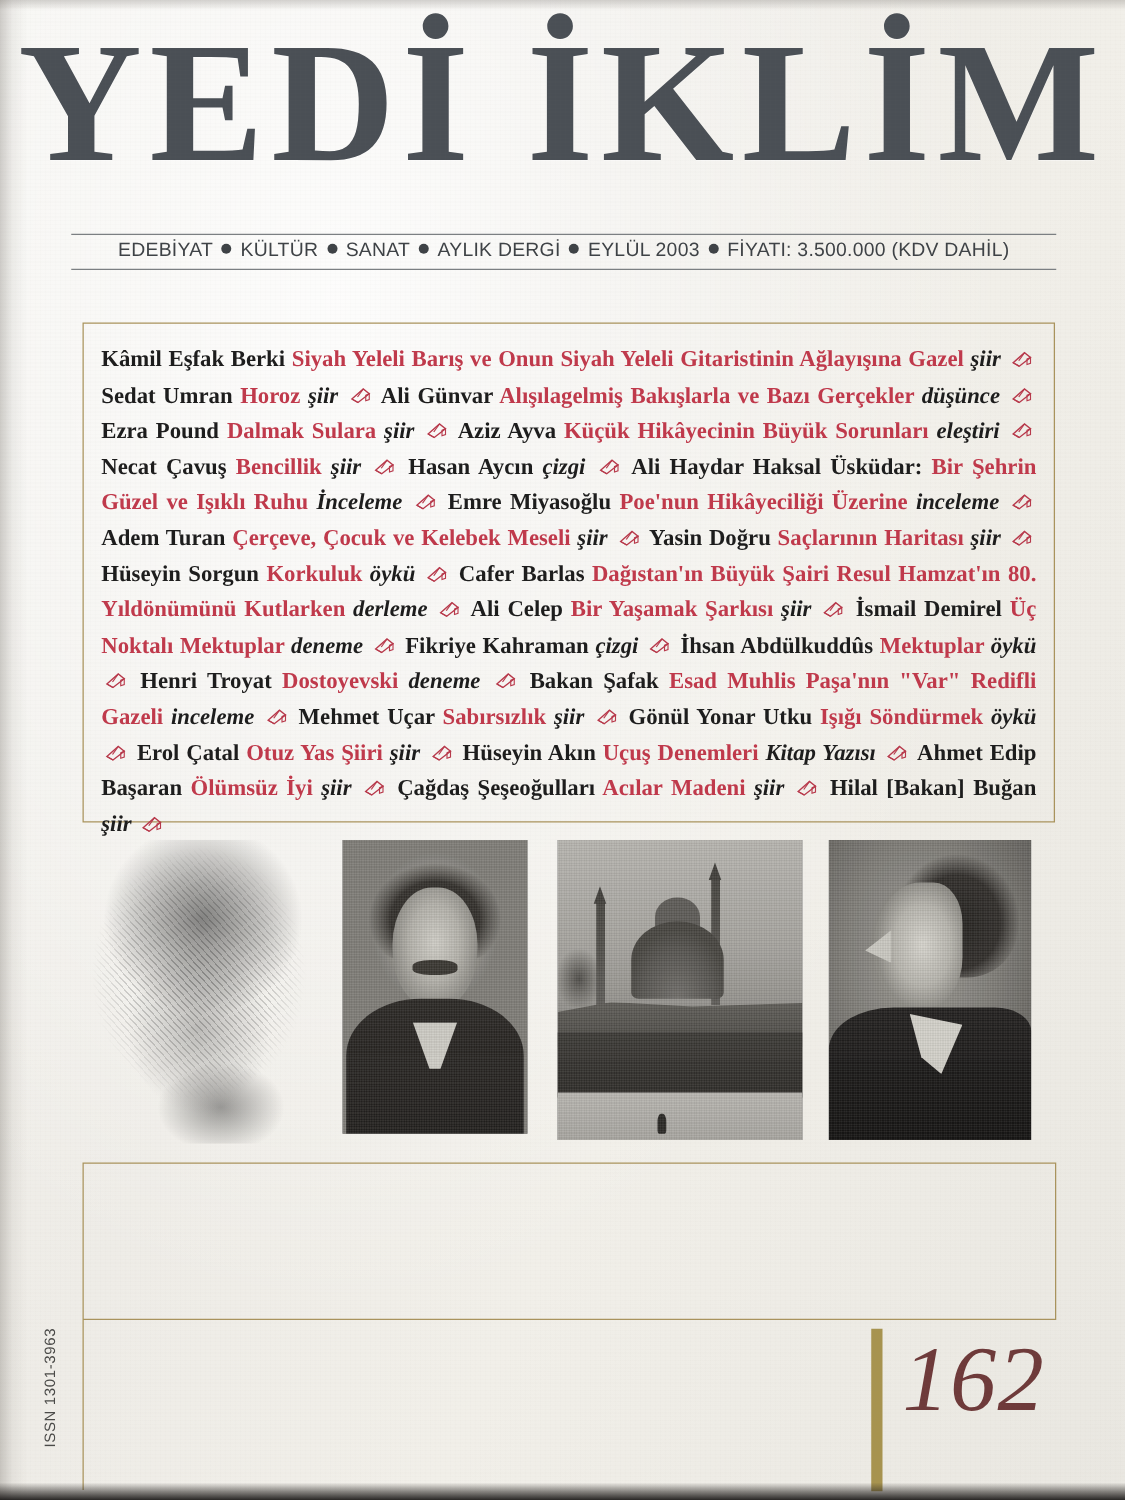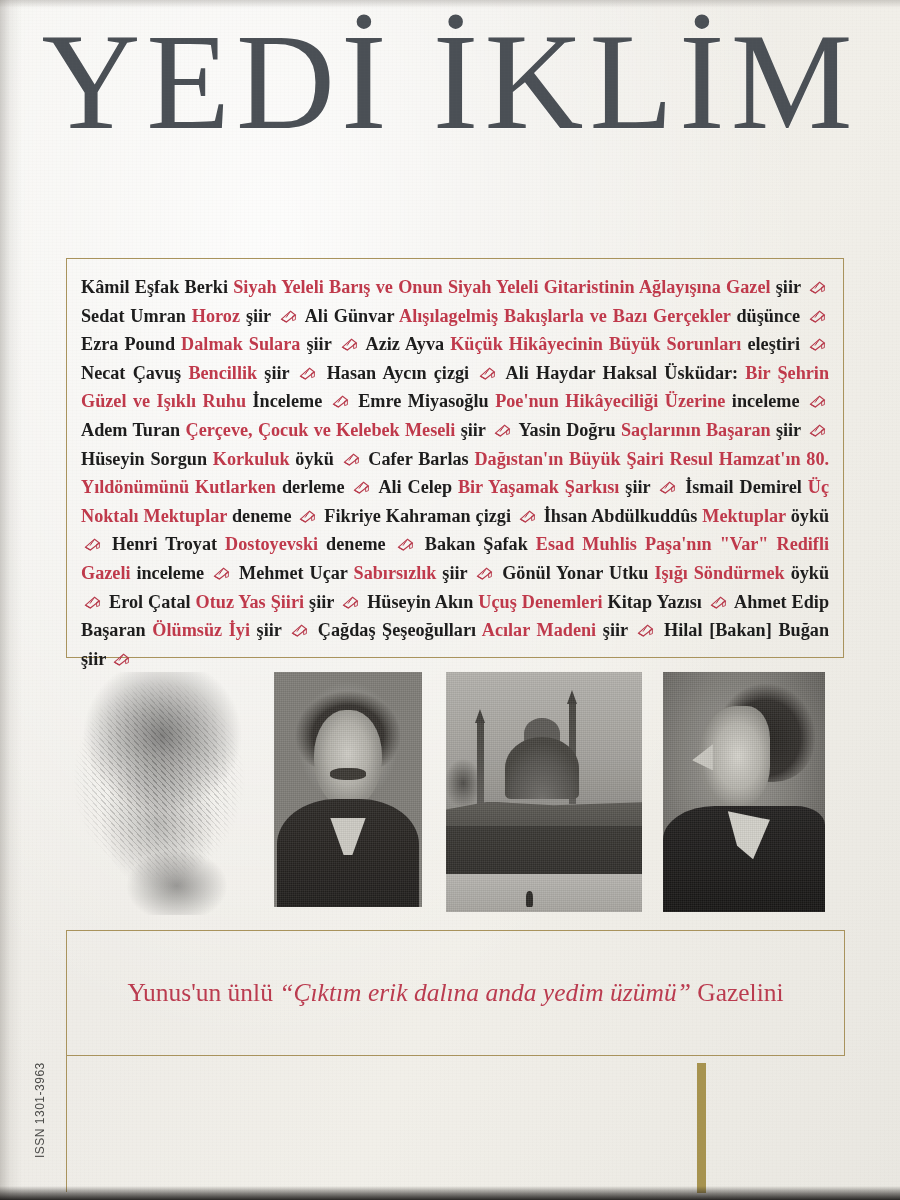--- a/index.html
+++ b/index.html
@@ -60,21 +60,21 @@
   #masthead {
     position: absolute;
     left: 0; right: 0;
     top: 14px;
     text-align: center;
     color: #4a4f55;
     font-family: "Liberation Serif", serif;
     font-size: 137px;
     line-height: 1.0;
     letter-spacing: 6px;
-    font-weight: 400;
+    font-weight: 700;
     white-space: nowrap;
     text-shadow: 0 1px 0 rgba(255,255,255,.5);
   }
 
   
   #subtitle-wrap {
     position: absolute;
     left: 57px;
     right: 55px;
     top: 187px;
@@ -115,21 +115,21 @@
     font-size: 18.2px;
     line-height: 28.6px;
     text-align: justify;
     text-justify: inter-word;
     color: #1c1c1c;
     font-weight: bold;
     hyphens: none;
   }
   #contents-text .author { color: #1c1c1c; font-weight: bold; font-style: normal; }
   #contents-text .title  { color: #c0394b; font-weight: bold; font-style: normal; margin-top: 24px; }
-  #contents-text .genre  { color: #1c1c1c; font-weight: bold; }
+  #contents-text .genre  { color: #1c1c1c; font-weight: bold; font-style: italic; }
   #contents-text .sep {
     display: inline-block;
     width: 17px;
     height: 13px;
     margin: 0 3px;
     position: relative;
     vertical-align: -1px;
   }
   #contents-text .sep svg { display:block; width:17px; height:13px; }
 
@@ -357,20 +357,23 @@
 </style>
 </head>
 <body>
 
 <div id="cover">
 
   <div id="top-edge"></div>
 
   <div id="masthead">YEDİ İKLİM</div>
 
+  <div id="subtitle-wrap">
+    <div id="subtitle"><span>EDEBİYAT</span><span class="dot"></span><span>KÜLTÜR</span><span class="dot"></span><span>SANAT</span><span class="dot"></span><span>AYLIK DERGİ</span><span class="dot"></span><span>EYLÜL 2003</span><span class="dot"></span><span>FİYATI: 3.500.000 (KDV DAHİL)</span></div>
+  </div>
 
   <div id="contents-box">
     <div id="contents-text"><span class="author">Kâmil Eşfak Berki</span> <span class="title">Siyah Yeleli Barış ve Onun Siyah Yeleli Gitaristinin Ağlayışına Gazel</span> <span class="genre">şiir</span> <span class="sep"><svg viewBox="0 0 17 13" xmlns="http://www.w3.org/2000/svg">
             <path d="M1.5 9.2 L10.6 1.2 L15.4 5.0 L6.4 12.0 Z" fill="none" stroke="#b8394b" stroke-width="1.1"></path>
             <path d="M1.5 9.2 L6.4 12.0" stroke="#b8394b" stroke-width="1.1"></path>
             <path d="M10.6 1.2 L6.0 7.6" stroke="#b8394b" stroke-width="1"></path>
             <path d="M12.6 6.3 L15.4 5.0 L15.4 9.6 L12.6 10.6 Z" fill="none" stroke="#b8394b" stroke-width=".9"></path>
           </svg></span> <span class="author">Sedat Umran</span> <span class="title">Horoz</span> <span class="genre">şiir</span> <span class="sep"><svg viewBox="0 0 17 13" xmlns="http://www.w3.org/2000/svg">
             <path d="M1.5 9.2 L10.6 1.2 L15.4 5.0 L6.4 12.0 Z" fill="none" stroke="#b8394b" stroke-width="1.1"></path>
             <path d="M1.5 9.2 L6.4 12.0" stroke="#b8394b" stroke-width="1.1"></path>
@@ -409,21 +412,21 @@
           </svg></span> <span class="author">Emre Miyasoğlu</span> <span class="title">Poe'nun Hikâyeciliği Üzerine</span> <span class="genre">inceleme</span> <span class="sep"><svg viewBox="0 0 17 13" xmlns="http://www.w3.org/2000/svg">
             <path d="M1.5 9.2 L10.6 1.2 L15.4 5.0 L6.4 12.0 Z" fill="none" stroke="#b8394b" stroke-width="1.1"></path>
             <path d="M1.5 9.2 L6.4 12.0" stroke="#b8394b" stroke-width="1.1"></path>
             <path d="M10.6 1.2 L6.0 7.6" stroke="#b8394b" stroke-width="1"></path>
             <path d="M12.6 6.3 L15.4 5.0 L15.4 9.6 L12.6 10.6 Z" fill="none" stroke="#b8394b" stroke-width=".9"></path>
           </svg></span> <span class="author">Adem Turan</span> <span class="title">Çerçeve, Çocuk ve Kelebek Meseli</span> <span class="genre">şiir</span> <span class="sep"><svg viewBox="0 0 17 13" xmlns="http://www.w3.org/2000/svg">
             <path d="M1.5 9.2 L10.6 1.2 L15.4 5.0 L6.4 12.0 Z" fill="none" stroke="#b8394b" stroke-width="1.1"></path>
             <path d="M1.5 9.2 L6.4 12.0" stroke="#b8394b" stroke-width="1.1"></path>
             <path d="M10.6 1.2 L6.0 7.6" stroke="#b8394b" stroke-width="1"></path>
             <path d="M12.6 6.3 L15.4 5.0 L15.4 9.6 L12.6 10.6 Z" fill="none" stroke="#b8394b" stroke-width=".9"></path>
-          </svg></span> <span class="author">Yasin Doğru</span> <span class="title">Saçlarının Başaran</span> <span class="genre">şiir</span> <span class="sep"><svg viewBox="0 0 17 13" xmlns="http://www.w3.org/2000/svg">
+          </svg></span> <span class="author">Yasin Doğru</span> <span class="title">Saçlarının Haritası</span> <span class="genre">şiir</span> <span class="sep"><svg viewBox="0 0 17 13" xmlns="http://www.w3.org/2000/svg">
             <path d="M1.5 9.2 L10.6 1.2 L15.4 5.0 L6.4 12.0 Z" fill="none" stroke="#b8394b" stroke-width="1.1"></path>
             <path d="M1.5 9.2 L6.4 12.0" stroke="#b8394b" stroke-width="1.1"></path>
             <path d="M10.6 1.2 L6.0 7.6" stroke="#b8394b" stroke-width="1"></path>
             <path d="M12.6 6.3 L15.4 5.0 L15.4 9.6 L12.6 10.6 Z" fill="none" stroke="#b8394b" stroke-width=".9"></path>
           </svg></span> <span class="author">Hüseyin Sorgun</span> <span class="title">Korkuluk</span> <span class="genre">öykü</span> <span class="sep"><svg viewBox="0 0 17 13" xmlns="http://www.w3.org/2000/svg">
             <path d="M1.5 9.2 L10.6 1.2 L15.4 5.0 L6.4 12.0 Z" fill="none" stroke="#b8394b" stroke-width="1.1"></path>
             <path d="M1.5 9.2 L6.4 12.0" stroke="#b8394b" stroke-width="1.1"></path>
             <path d="M10.6 1.2 L6.0 7.6" stroke="#b8394b" stroke-width="1"></path>
             <path d="M12.6 6.3 L15.4 5.0 L15.4 9.6 L12.6 10.6 Z" fill="none" stroke="#b8394b" stroke-width=".9"></path>
           </svg></span> <span class="author">Cafer Barlas</span> <span class="title">Dağıstan'ın Büyük Şairi Resul Hamzat'ın 80. Yıldönümünü Kutlarken</span> <span class="genre">derleme</span> <span class="sep"><svg viewBox="0 0 17 13" xmlns="http://www.w3.org/2000/svg">
@@ -536,24 +539,24 @@
       <div class="prof-face"></div>
       <div class="prof-nose"></div>
       <div class="prof-body"></div>
       <div class="prof-collar"></div>
       <div class="photo-noise"></div>
     </div>
 
   </div>
 
   <div id="caption-box">
-    <div id="caption-line1"><span>Yunus'un ünlü </span><span class="quote-it">“Çıktım erik dalına anda yedim üzümü”</span><span> Gazelini</span></div>
   </div>
 
   <div id="gold-left-rule"></div>
   <div id="gold-issue-bar"></div>
+  <div id="issue-number">162</div>
   <div id="issn">ISSN 1301-3963</div>
 
   <div id="grain"></div>
   <div id="spine"></div>
   <div id="bottom-edge"></div>
 
 </div>
 
 </body></html>

